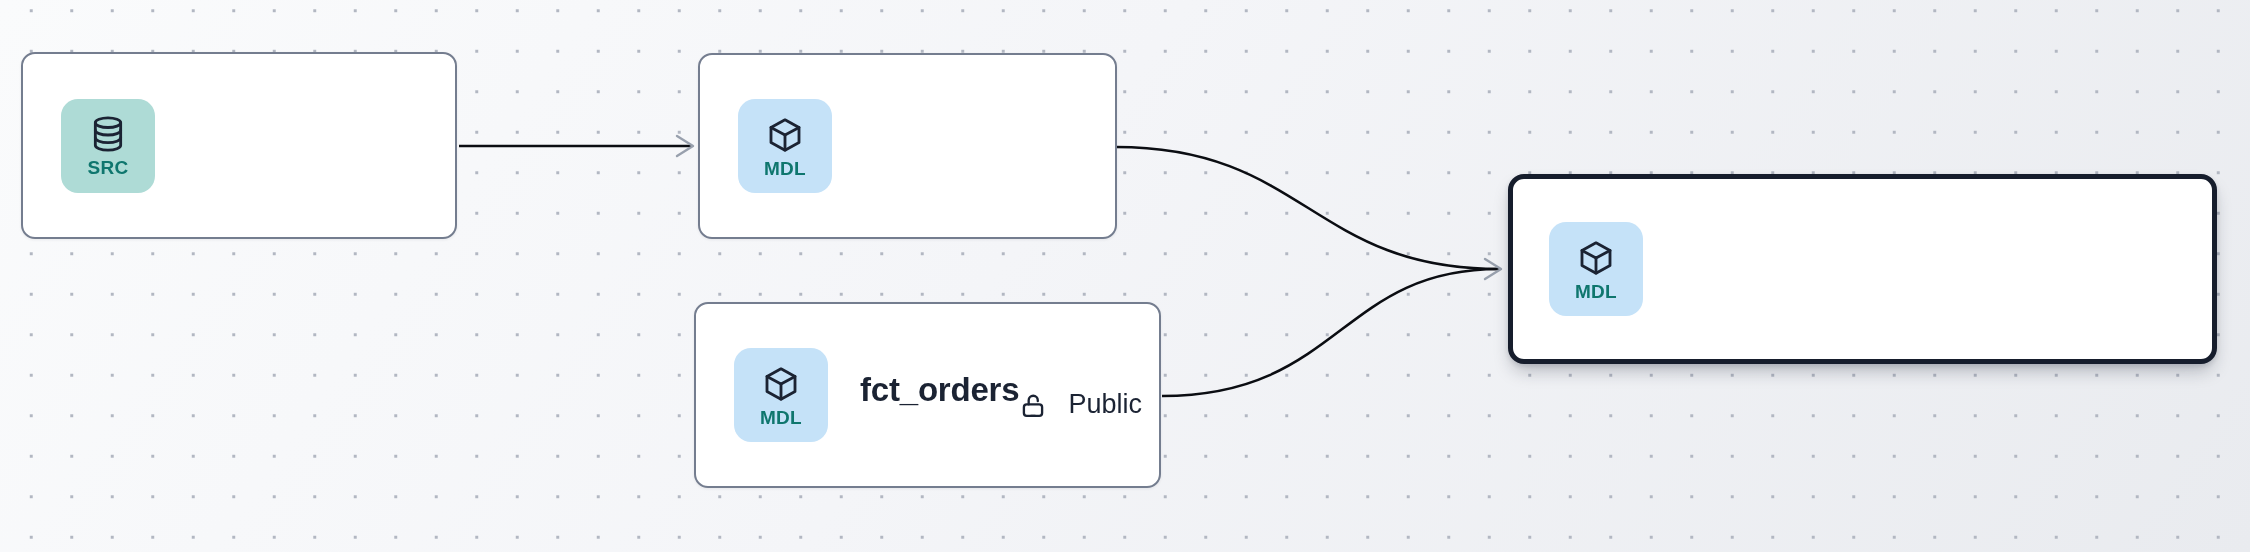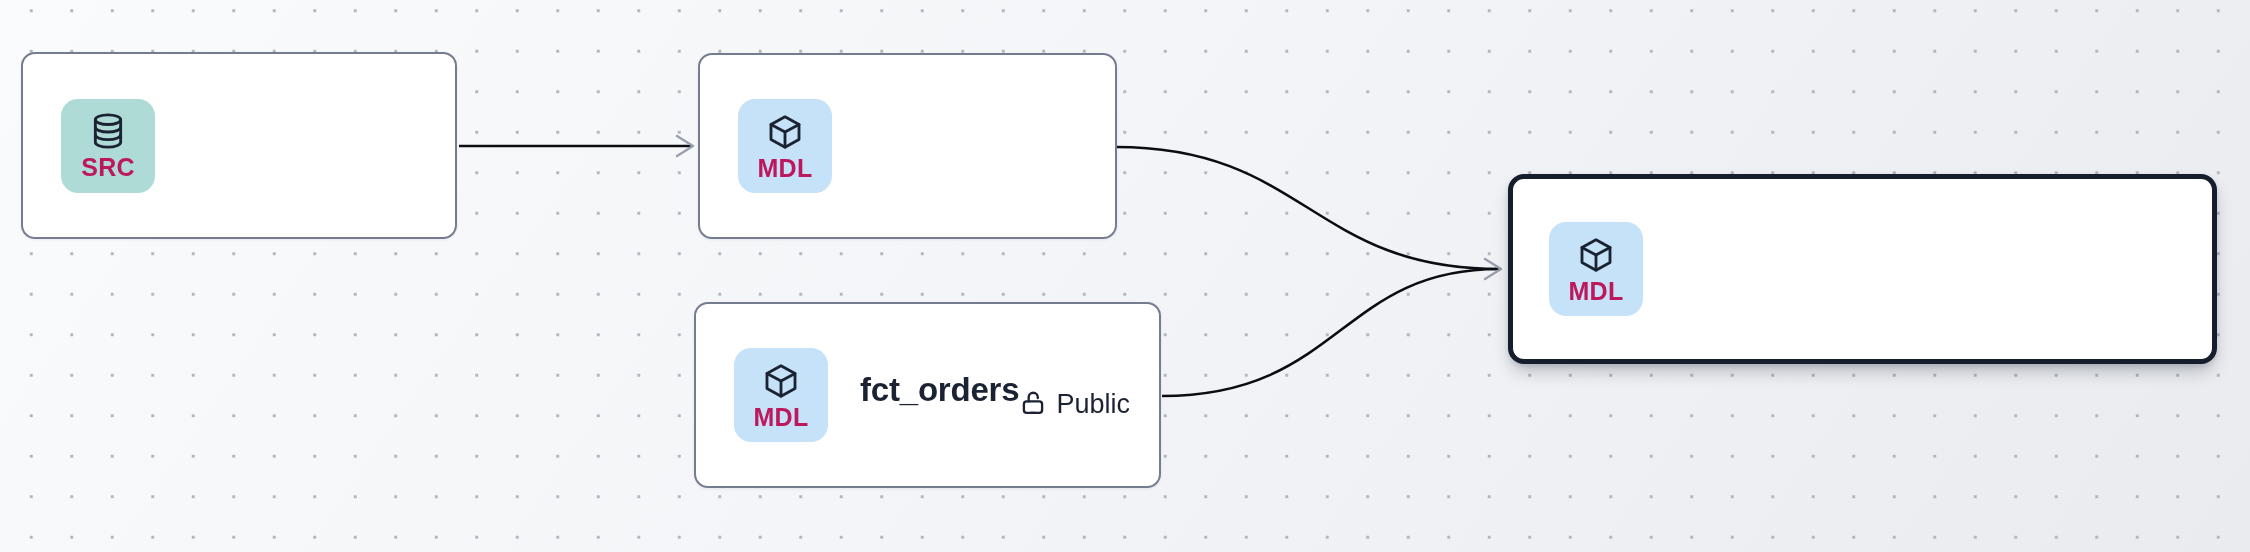--- a/index.html
+++ b/index.html
@@ -33,25 +33,25 @@
   .n3{left:1508px;top:174px;width:709px;height:190px;
       border:5px solid #161d2c;border-radius:16px;padding-left:36px;
       box-shadow:0 10px 18px -4px rgba(23,29,46,.28),0 2px 5px rgba(23,29,46,.12);}
   .badge{
     width:94px;height:94px;border-radius:17px;flex:none;
     display:flex;flex-direction:column;align-items:center;justify-content:center;
   }
   .badge.src{background:#aedbd6;}
   .badge.mdl{background:#c5e2f8;justify-content:center;}
   .badge svg{width:40px;height:40px;display:block;stroke:#1b2333;}
-  .badge-label{font-size:25px;font-weight:600;color:#be185d;line-height:1;margin-top:4px;letter-spacing:.3px;}
+  .badge-label{font-size:19px;font-weight:600;color:#0f766e;line-height:1;margin-top:4px;letter-spacing:.3px;}
   .title{font-size:33px;font-weight:600;color:#1b2333;white-space:nowrap;letter-spacing:-.2px;}
   .node > .title{margin-left:32px;}
   .text-col{margin-left:32px;display:flex;flex-direction:row;}
-  .meta{display:flex;align-items:flex-start;gap:9px;margin-top:18px;font-size:27px;font-weight:400;color:#1b2333;}
+  .meta{display:flex;align-items:flex-end;gap:21px;margin-top:18px;font-size:27px;font-weight:400;color:#1b2333;}
   .meta svg{width:28px;height:28px;stroke:#1b2333;}
 </style>
 </head>
 <body>
 
 <div class="canvas">
 
   <svg class="edge-layer" width="2250" height="552" viewBox="0 0 2250 552">
     <path class="edge" d="M 459 146 L 691 146"></path>
     <path class="arrowhead" d="M 677 136 L 693 146 L 677 156"></path>

